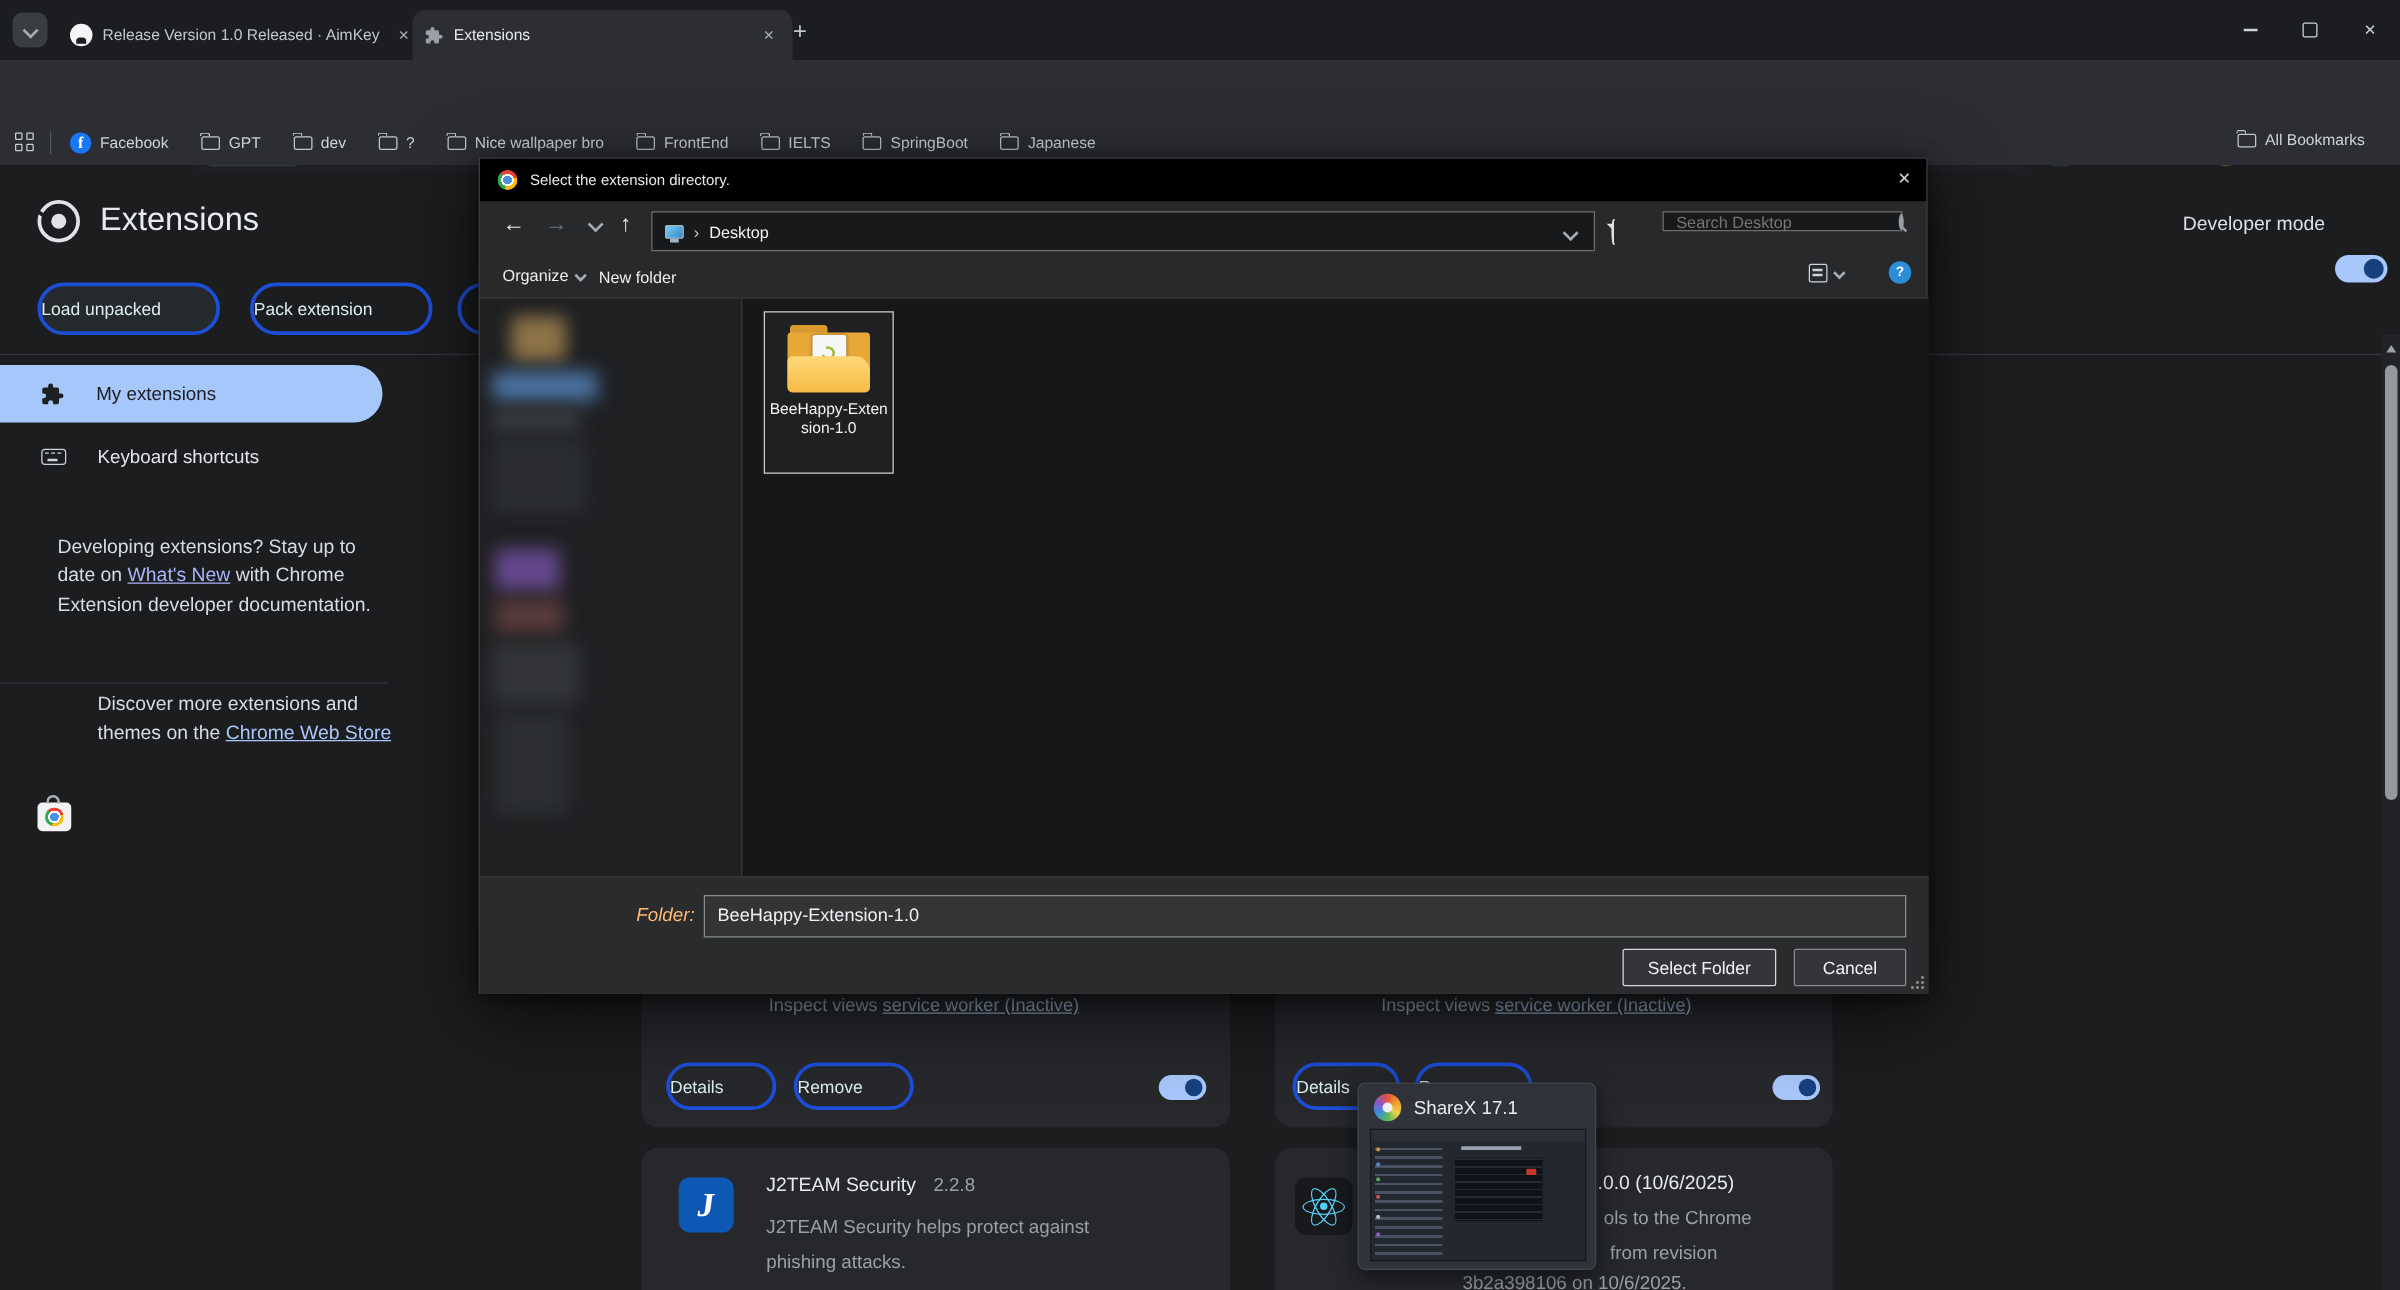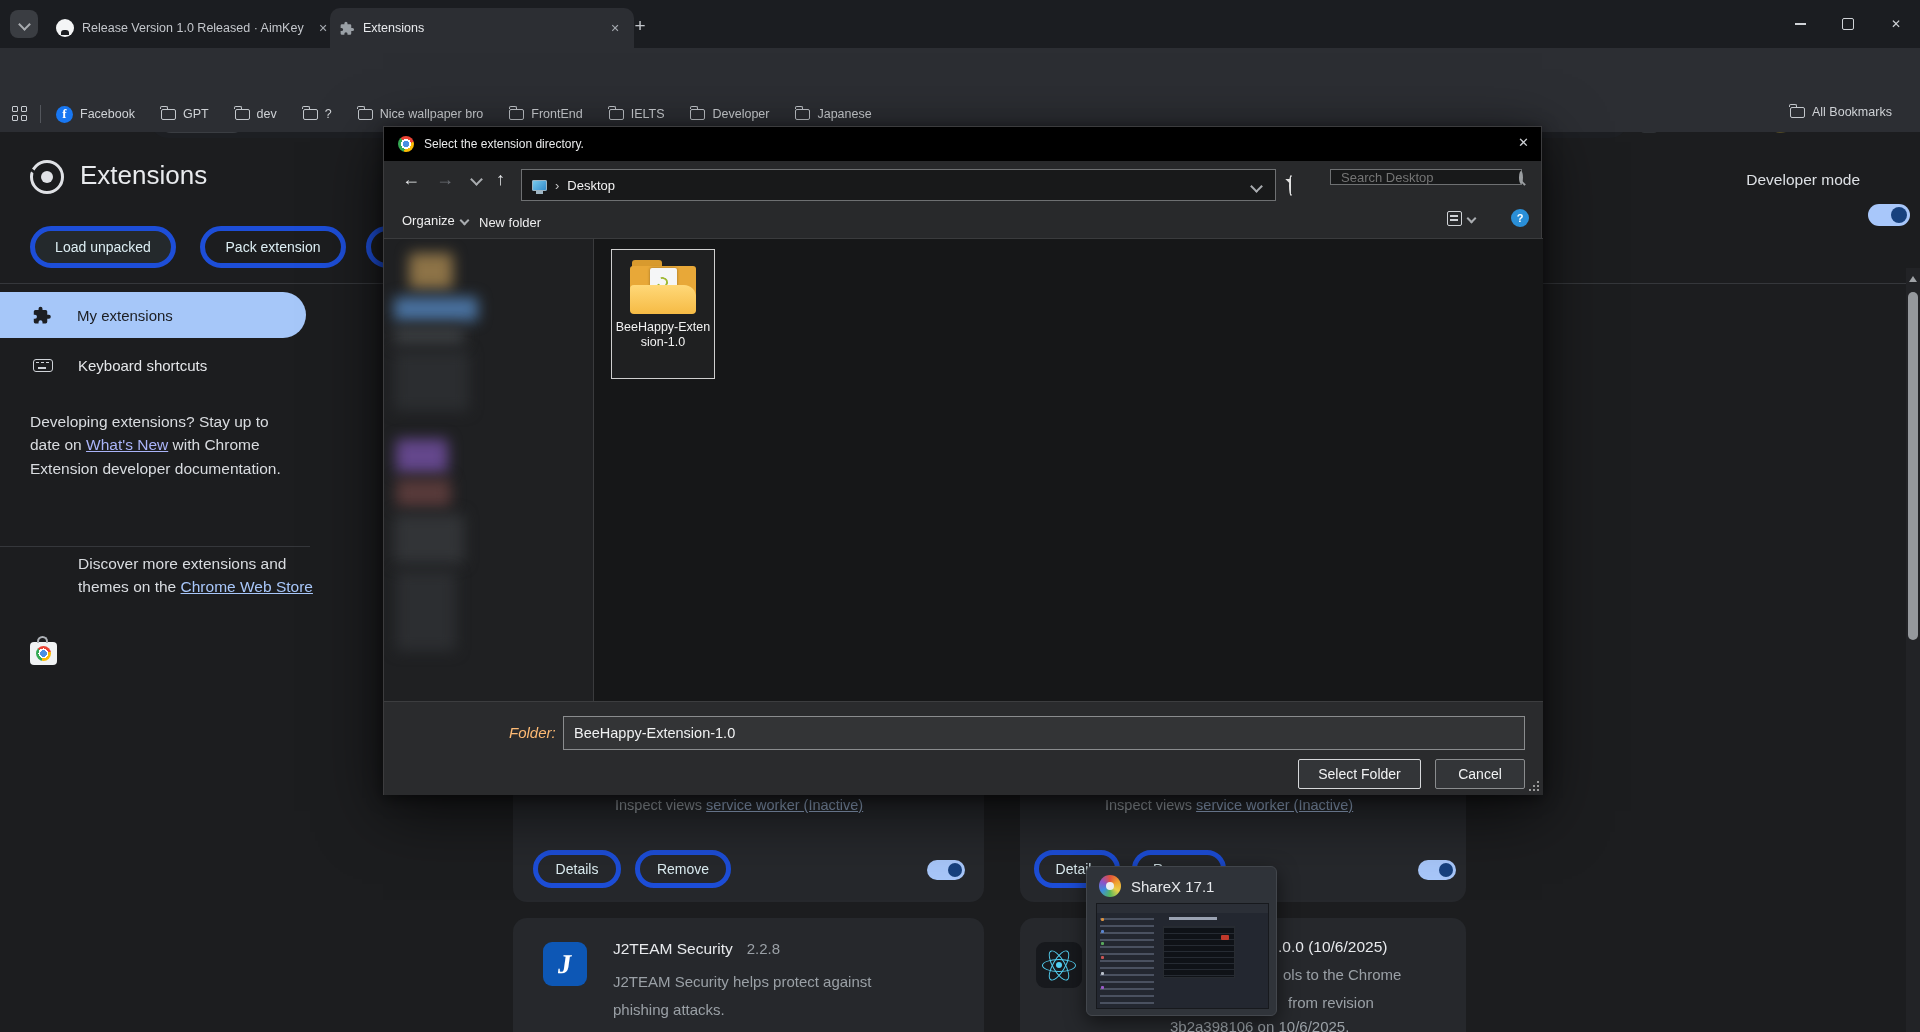--- a/index.html
+++ b/index.html
@@ -51,21 +51,21 @@
   .bm{display:flex;align-items:center;gap:7px;font-size:12.5px;color:#cfd2d6;white-space:nowrap;}
   .bm-folder{display:inline-block;width:15px;height:11px;border:1.6px solid #c3c7cc;border-radius:2px;position:relative;box-sizing:border-box;}
   .bm-folder::before{content:"";position:absolute;top:-4px;left:-1.6px;width:6px;height:2px;border:1.6px solid #c3c7cc;border-bottom:none;border-radius:2px 2px 0 0;}
   .fb-ico{width:17px;height:17px;border-radius:50%;background:#1877f2;color:#fff;font-family:"Liberation Serif",serif;font-weight:700;font-size:13px;display:flex;align-items:center;justify-content:center;}
 
   
   .ext-logo{position:relative;width:34px;height:34px;border-radius:50%;border:3px solid #e0e2e6;box-sizing:border-box;}
   .ext-logo::after{content:"";position:absolute;left:50%;top:50%;width:12px;height:12px;margin:-6px;border-radius:50%;background:#e0e2e6;}
   .ext-logo::before{content:"";position:absolute;left:-3px;top:8px;width:10px;height:3px;background:#1c1d1f;transform:rotate(35deg);}
   #pagetitle{font-size:26px;font-weight:400;color:#e8eaed;}
-  .pill{display:flex;align-items:center;justify-content:center;border:5px solid #1d4ed8;border-radius:21px;color:#ddeef3;font-size:14px;box-sizing:border-box;}
+  .pill{display:flex;align-items:center;justify-content:flex-start;border:3px solid #1d4ed8;border-radius:21px;color:#ddeef3;font-size:14px;box-sizing:border-box;}
   .pill.filled{background:#24292c;}
   .hdr-divider{background:#35373b;height:1px;}
   .toggle{position:relative;border-radius:12px;background:#a8c7fa;}
   .toggle::after{content:"";position:absolute;top:3px;right:3px;border-radius:50%;background:#17417e;}
   .toggle.sm{width:38px;height:20px;}.toggle.sm::after{width:14px;height:14px;}
   .toggle.lg{width:42px;height:22px;}.toggle.lg::after{width:16px;height:16px;}
   #sidepill{background:#a6c7f9;border-radius:0 23px 23px 0;}
   #sidepill span.lbl{font-size:15px;color:#1c1e22;font-weight:500;}
   .side-lbl{font-size:15px;color:#e4e6e9;font-weight:500;}
   .kbd-ico{display:inline-block;width:20px;height:13px;border:1.6px solid #cfd3d8;border-radius:3px;position:relative;box-sizing:border-box;}
@@ -253,21 +253,21 @@
       <div class="bm">
           <span class="bm-folder"></span>
           <span>FrontEnd</span>
         </div>
       <div class="bm">
           <span class="bm-folder"></span>
           <span>IELTS</span>
         </div>
       <div class="bm">
           <span class="bm-folder"></span>
-          <span>Developer</span>
+          <span>SpringBoot</span>
         </div>
       <div class="bm">
           <span class="bm-folder"></span>
           <span>Japanese</span>
         </div>
     </div>
     <div class="abs bm" style="left:1790px;top:9px;">
       <span class="bm-folder"></span>
         <span>All Bookmarks</span>
     </div>
@@ -295,21 +295,21 @@
   </div>
   <div class="abs flex" id="sidepill" style="left:0;top:292px;width:306px;height:46px;gap:25px;padding-left:33px;box-sizing:border-box;">
     <span style="color:#1d1f23;">
       <svg class="puzzle-svg" width="19" height="19" viewBox="0 0 24 24">
           <path d="M20 11h-2V7a2 2 0 0 0-2-2h-4V3.5A2.5 2.5 0 0 0 9.5 1 2.5 2.5 0 0 0 7 3.5V5H3a2 2 0 0 0-2 2v4h1.5a2.5 2.5 0 0 1 0 5H1v4a2 2 0 0 0 2 2h4v-1.5a2.5 2.5 0 0 1 5 0V22h4a2 2 0 0 0 2-2v-4h2a2.5 2.5 0 0 0 0-5z"></path>
         </svg>
     </span>
     <span class="lbl">My extensions</span>
   </div>
 
-  <p class="abs bodytext" style="left:30px;top:410px;width:266px;margin:0;">
+  <p class="abs bodytext" style="left:30px;top:410px;width:266px;margin:16px;">
     <span>Developing extensions? Stay up to date on </span><a class="link-purple" href="#">What's New</a><span> with Chrome Extension developer documentation.</span>
   </p>
 
   <div class="abs hdr-divider" style="left:0;top:546px;width:310px;"></div>
 
   <div class="abs ws" style="left:30px;top:586px;">
       <span class="ws-logo"></span>
     </div>
   <p class="abs bodytext" style="left:78px;top:552px;width:238px;margin:0;">
     <span>Discover more extensions and themes on the </span><a class="link-blue" href="#">Chrome Web Store</a>

